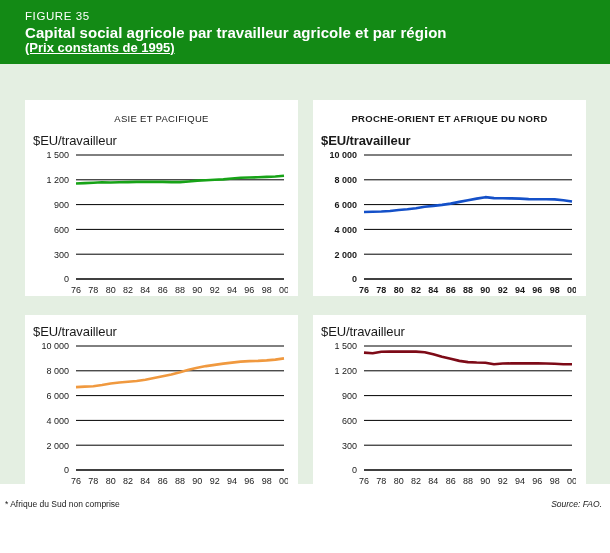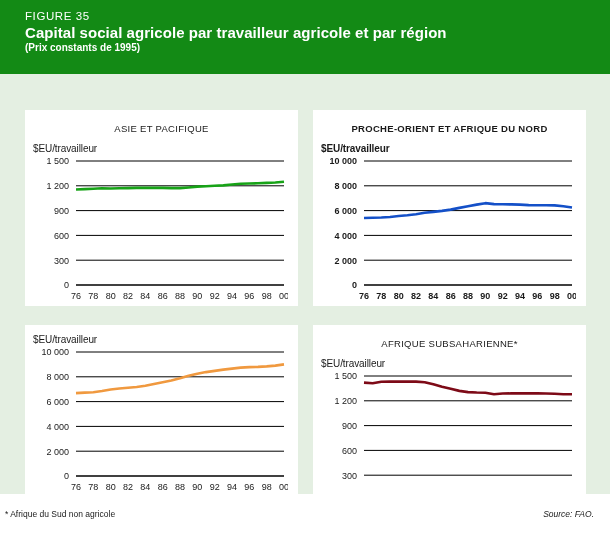--- a/index.html
+++ b/index.html
@@ -6,39 +6,40 @@
   html, body { margin: 0; padding: 0; }
   body {
     width: 610px; height: 553px;
     background: #e4efe2;
     font-family: "Liberation Sans", sans-serif;
     overflow: hidden;
     position: relative;
   }
   #figure-header {
     background: #138a15;
-    height: 74px;
+    height: 64px;
     padding: 9px 0 0 25px;
     color: #ffffff;
   }
   #figure-number {
     font-size: 11.5px;
     letter-spacing: .6px;
     line-height: 15px;
   }
   #figure-title {
     font-size: 15px;
     font-weight: bold;
     line-height: 17px;
     letter-spacing: .05px;
   }
   #figure-subtitle {
-    font-size: 10px;
+    font-size: 13px;
     font-weight: bold;
     line-height: 14px;
+    text-decoration: underline;
   }
   #charts-area {
     position: relative;
     width: 486px;
     height: 420px;
     padding-left: 44px;
   }
   .chart-panel {
     position: absolute;
     background: #ffffff;
@@ -49,21 +50,21 @@
   .panel-br { left: 313px; top: 251px; width: 273px; height: 200px; }
   .panel-title {
     text-align: center;
     font-size: 9.5px;
     color: #1a1a1a;
     padding-top: 13px;
     letter-spacing: .3px;
     white-space: nowrap;
   }
   .axis-unit {
-    font-size: 10px;
+    font-size: 13px;
     color: #1a1a1a;
     padding: 9px 0 0 8px;
     letter-spacing: -.1px;
   }
   .plot-wrap {
     position: relative;
     margin: 3px 10px 0 8px;
   }
   .plot-wrap svg { display: block; }
   #footer-area {
@@ -73,21 +74,21 @@
     width: 610px;
   }
   #footnote {
     position: absolute;
     left: 5px; top: 15px;
     font-size: 8.5px;
     color: #1a1a1a;
   }
   #source-note {
     position: absolute;
-    right: 16px; top: 15px;
+    right: 8px; top: 15px;
     font-size: 8.5px;
     font-style: italic;
     color: #1a1a1a;
   }
   text.tick { font-family: "Liberation Sans", sans-serif; fill: #1a1a1a; }
   text.ytick { font-size: 9px; text-anchor: end; }
   text.xtick { font-size: 9px; text-anchor: middle; }
   .gridline { stroke: #000000; stroke-width: 1; }
   .axisline { stroke: #000000; stroke-width: 1.6; }
   .series { fill: none; stroke-width: 2.6; stroke-linejoin: round; stroke-linecap: butt; }
@@ -201,21 +202,20 @@
           <text x="199" y="142" class="tick xtick">94</text>
           <text x="216.33333333333334" y="142" class="tick xtick">96</text>
           <text x="233.66666666666666" y="142" class="tick xtick">98</text>
           <text x="251" y="142" class="tick xtick">00</text>
           <path d="M43.00 45.17 L51.67 44.67 L60.33 44.30 L69.00 43.06 L77.67 41.45 L86.33 40.58 L95.00 39.71 L103.67 38.97 L112.33 37.73 L121.00 35.99 L129.67 34.26 L138.33 32.52 L147.00 30.29 L155.67 27.81 L164.33 25.70 L173.00 24.09 L181.67 22.85 L190.33 21.61 L199.00 20.62 L207.67 19.62 L216.33 19.13 L225.00 18.88 L233.67 18.38 L242.33 17.64 L251.00 16.40" class="series" stroke="#f0993f"></path>
         </svg>
       </div>
   </div>
 
   <div class="chart-panel panel-br">
-    <div class="panel-title">AFRIQUE SUBSAHARIENNE*</div>
     <div class="axis-unit">$EU/travailleur</div>
     <div class="plot-wrap">
         <svg width="255" height="150" viewBox="0 0 255 150">
           <line x1="43" y1="128" x2="251" y2="128" class="axisline"></line>
           <text x="36" y="131.4" class="tick ytick">0</text>
           <line x1="43" y1="103.2" x2="251" y2="103.2" class="gridline"></line>
           <text x="36" y="106.60000000000001" class="tick ytick">300</text>
           <line x1="43" y1="78.4" x2="251" y2="78.4" class="gridline"></line>
           <text x="36" y="81.80000000000001" class="tick ytick">600</text>
           <line x1="43" y1="53.60000000000001" x2="251" y2="53.60000000000001" class="gridline"></line>
@@ -238,15 +238,15 @@
           <text x="233.66666666666666" y="142" class="tick xtick">98</text>
           <text x="251" y="142" class="tick xtick">00</text>
           <path d="M43.00 10.61 L51.67 11.27 L60.33 9.79 L69.00 9.62 L77.67 9.62 L86.33 9.62 L95.00 9.62 L103.67 10.20 L112.33 12.27 L121.00 14.75 L129.67 16.81 L138.33 18.88 L147.00 20.12 L155.67 20.53 L164.33 20.70 L173.00 22.19 L181.67 21.53 L190.33 21.36 L199.00 21.36 L207.67 21.36 L216.33 21.36 L225.00 21.53 L233.67 21.77 L242.33 22.19 L251.00 22.19" class="series" stroke="#7d0a17"></path>
         </svg>
       </div>
   </div>
 
 </div>
 
 <div id="footer-area">
-  <div id="footnote">* Afrique du Sud non agricole</div>
+  <div id="footnote">* Afrique du Sud non comprise</div>
   <div id="source-note">Source: FAO.</div>
 </div>
 
 </body></html>

